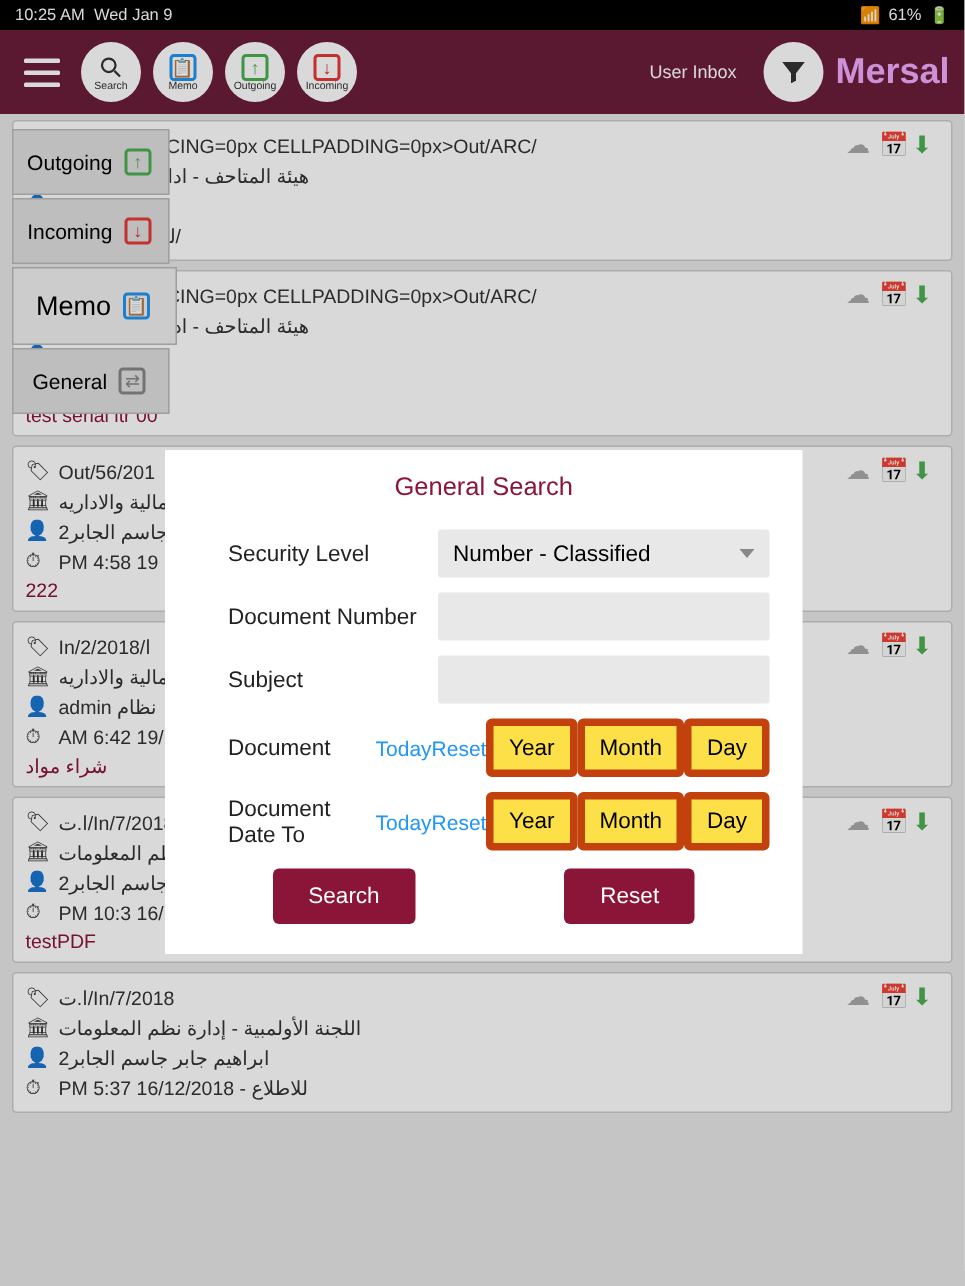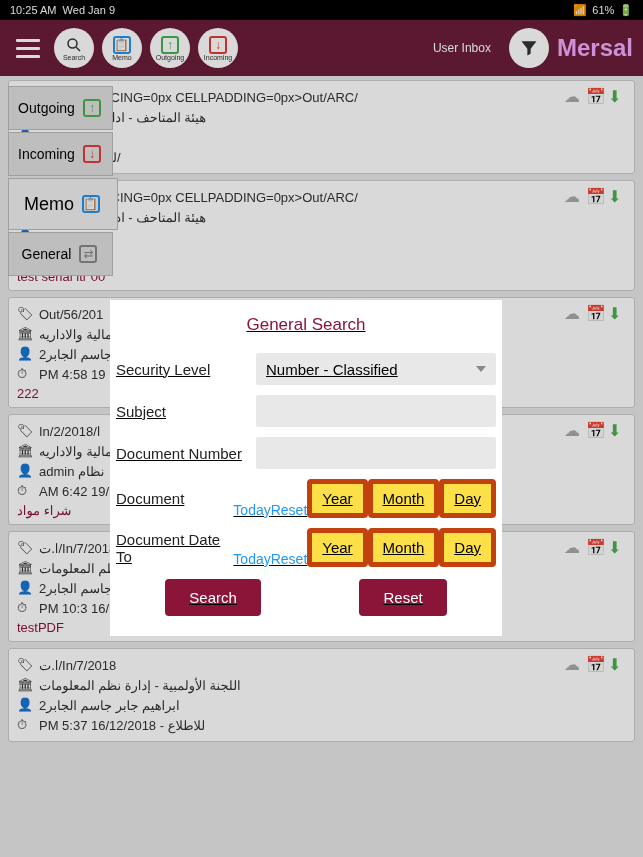--- a/index.html
+++ b/index.html
@@ -25,29 +25,29 @@
 
 .content { padding: 4px 8px; }
 .card { background: #fff; border-radius: 3px; border: 1px solid #ccc; margin-bottom: 6px; padding: 6px 8px; position: relative; }
 .card-row { display: flex; align-items: center; gap: 6px; font-size: 13px; padding: 2px 0; color: #333; }
 .card-row .ri { width: 16px; height: 16px; flex-shrink: 0; }
 .card-icons { position: absolute; top: 6px; right: 8px; display: flex; gap: 4px; }
 .card-icons .ci { width: 18px; height: 18px; }
 .card-link { color: #8b1538; font-size: 13px; padding-top: 2px; }
 
 .overlay { position: absolute; inset: 0; background: rgba(0,0,0,0.15); z-index: 10; }
-.modal { position: absolute; left: 110px; top: 300px; width: 392px; background: #fff; z-index: 20; padding: 15px 6px 20px; text-decoration: underline; }
+.modal { position: absolute; left: 110px; top: 300px; width: 425px; background: #fff; z-index: 20; padding: 15px 22px 20px; }
 .modal-title { text-align: center; color: #8b1538; font-size: 17px; font-weight: 500; margin-bottom: 18px; }
 .form-row { display: flex; align-items: center; margin-bottom: 10px; }
-.form-label { width: 140px; font-size: 15px; color: #222; }
+.form-label { width: 140px; font-size: 15px; color: #222; margin-left: 20px; }
 .form-ctrl { flex: 1; }
 .select { background: #e8e8e8; height: 32px; display: flex; align-items: center; justify-content: space-between; padding: 0 10px; font-size: 15px; border-radius: 2px; }
 .select .arrow { border-top: 6px solid #888; border-left: 5px solid transparent; border-right: 5px solid transparent; }
 .text-input { background: #e8e8e8; height: 32px; width: 100%; border: none; border-radius: 2px; padding: 0 8px; }
-.date-ctrl { display: flex; align-items: flex-end; gap: 0; }
+.date-ctrl { display: flex; align-items: center; gap: 0; }
 .link { color: #2196f3; font-size: 14px; cursor: pointer; }
 .date-box { border: 5px solid #c2410c; border-radius: 4px; padding: 6px 10px; font-size: 15px; background: #fde047; }
 .modal-btns { display: flex; justify-content: space-around; margin-top: 12px; }
 .btn { background: #8b1538; color: #fff; border: none; padding: 10px 24px; border-radius: 4px; font-size: 15px; cursor: pointer; }
 
 .sq-ic { width: 18px; height: 18px; border: 2px solid; border-radius: 3px; display: flex; align-items: center; justify-content: center; font-size: 12px; }
 .green { border-color: #4caf50; color: #4caf50; }
 .red { border-color: #e53935; color: #e53935; }
 .blue { border-color: #2196f3; color: #2196f3; }
 .gray { border-color: #888; color: #888; }
@@ -282,25 +282,25 @@
   <div class="form-row">
     <div class="form-label">Security Level</div>
     <div class="form-ctrl">
       <div class="select">
         <span>Number - Classified</span>
           <span class="arrow"></span>
       </div>
     </div>
   </div>
   <div class="form-row">
+    <div class="form-label">Document Number</div>
+    <div class="form-ctrl"><input class="text-input" style=""></div>
+  </div>
+  <div class="form-row">
     <div class="form-label">Subject</div>
-    <div class="form-ctrl"><input class="text-input" style=""></div>
-  </div>
-  <div class="form-row">
-    <div class="form-label">Document Number</div>
     <div class="form-ctrl"><input class="text-input" style=""></div>
   </div>
   <div class="form-row">
     <div class="form-label">Document</div>
     <div class="date-ctrl">
       <span class="link">Today</span>
       <span class="link">Reset</span>
       <div class="date-box">Year</div>
       <div class="date-box">Month</div>
       <div class="date-box">Day</div>

